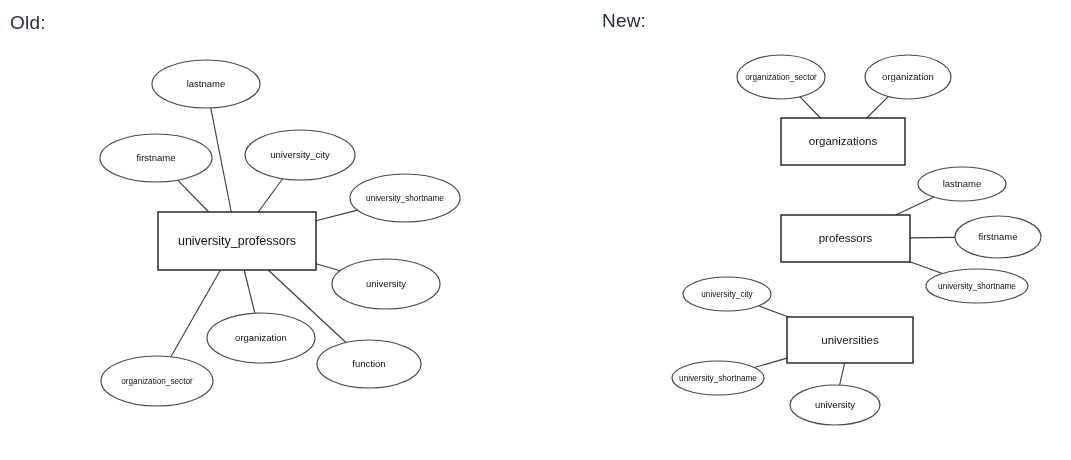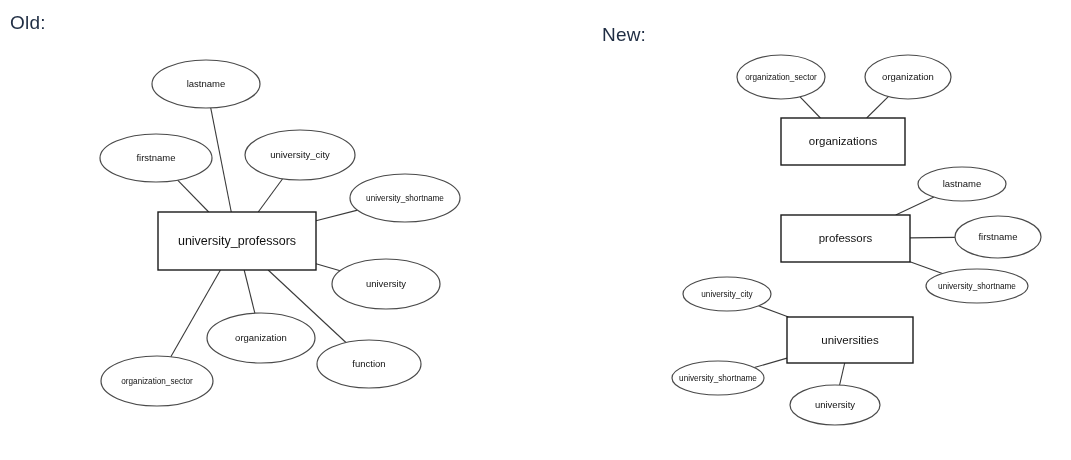--- a/index.html
+++ b/index.html
@@ -16,21 +16,21 @@
   }
   .section-label {
     position: absolute;
     font-family: "Liberation Sans", sans-serif;
     font-size: 19px;
     color: #1f2d43;
     letter-spacing: 0.2px;
     white-space: nowrap;
   }
   #label-old { left: 10px; top: 12px; }
-  #label-new { left: 602px; top: 24px; text-align: right; }
+  #label-new { left: 602px; top: 10px; text-align: right; }
 
   .diagram {
     position: absolute;
     top: 0;
     left: 0;
   }
   svg { display: block; }
   .er-rect {
     fill: #ffffff;
     stroke: #1a1a1a;

